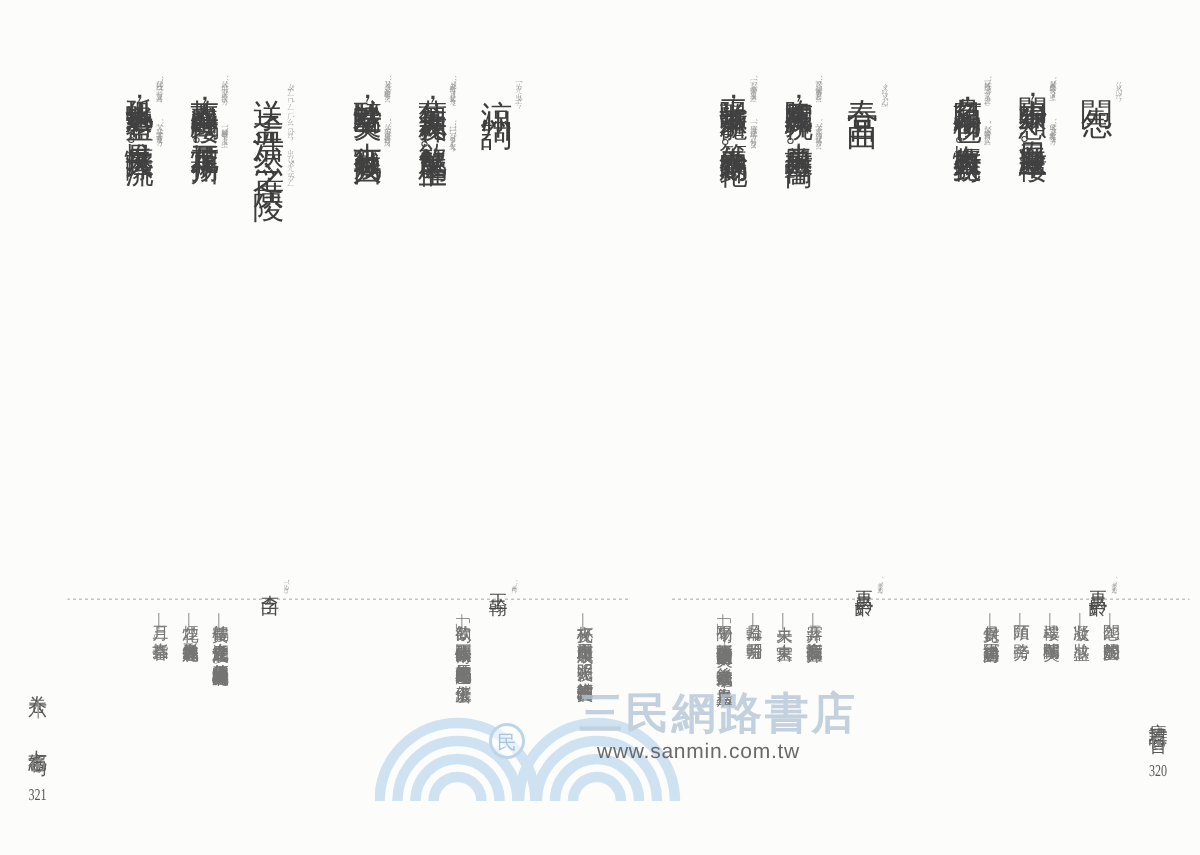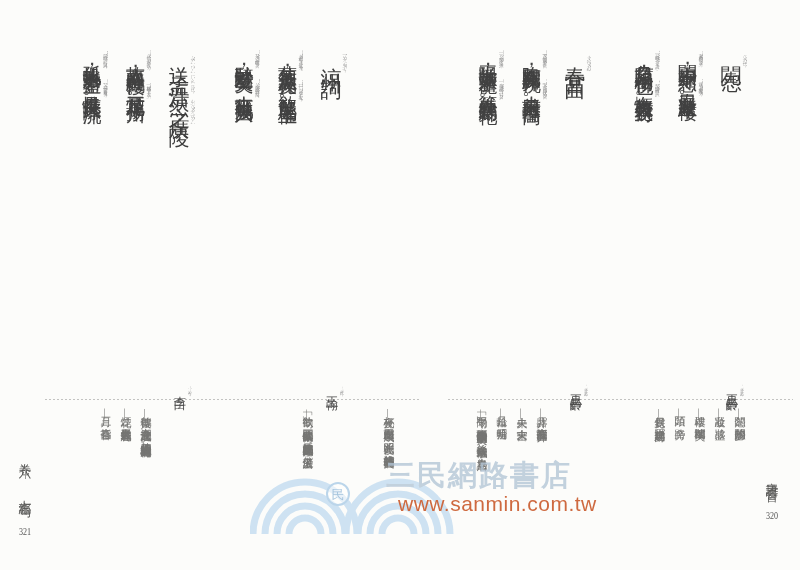--- a/index.html
+++ b/index.html
@@ -38,22 +38,22 @@
   .orn{display:inline-block;width:7px;height:7px;border:1px solid #8a8a88;border-radius:50%;
        background:radial-gradient(circle,#8a8a88 0 1.5px,transparent 1.6px);margin:4px 0 1px 0;}
   .mdiv{display:inline-block;width:1px;height:12px;background:#9a9a98;margin:5px 0;}
   
   .watermark{position:absolute;left:0;top:0;width:800px;height:570px;z-index:3;
              pointer-events:none;opacity:.78;}
   .wm-arcs{position:absolute;left:250px;top:442px;}
   .wm-name{position:absolute;left:386px;top:456px;font-size:29px;letter-spacing:2px;
            color:#b2c5d6;font-weight:bold;
            font-family:"Liberation Serif","DejaVu Serif",serif;}
-  .wm-url{position:absolute;left:398px;top:492px;font-size:21px;letter-spacing:.5px;
-          color:#c2410c;font-family:"Liberation Sans","DejaVu Sans",sans-serif;}
+  .wm-url{position:absolute;left:398px;top:492px;font-size:14px;letter-spacing:.5px;
+          color:#404040;font-family:"Liberation Sans","DejaVu Sans",sans-serif;}
 </style>
 </head>
 <body>
 
 <div class="scan">
 
   <div class="poem" id="poem-0">
       <div class="title-col">
         <div class="poem-title"><ruby>閨<rt>ㄍㄨㄟ</rt></ruby><ruby>怨<rt>ㄩㄢˋ</rt></ruby></div>
         <div class="poem-author"><ruby>王<rt>ㄨㄤˊ</rt></ruby><ruby>昌<rt>ㄔㄤ</rt></ruby><ruby>齡<rt>ㄌㄧㄥˊ</rt></ruby></div>

